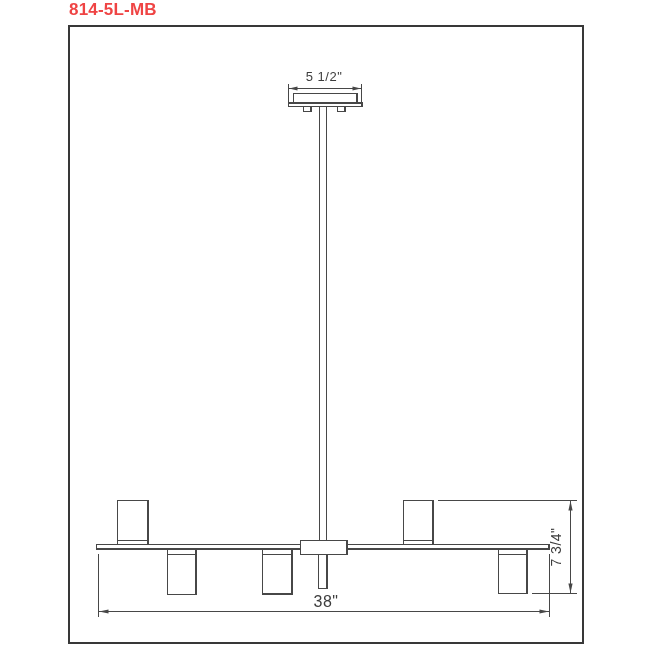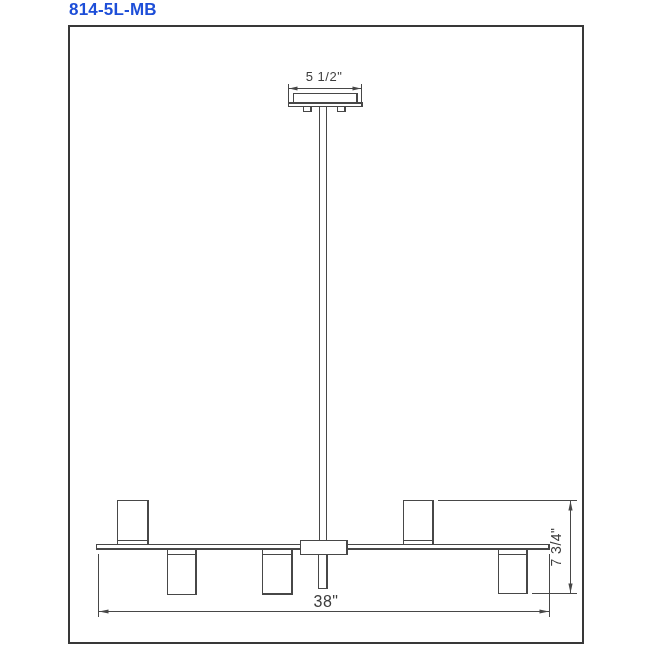--- a/index.html
+++ b/index.html
@@ -1,18 +1,18 @@
 <!DOCTYPE html>
 <html><head>
 <meta charset="utf-8">
 <style>
   html,body{margin:0;padding:0;background:#ffffff;}
   body{width:650px;height:650px;font-family:"Liberation Sans",sans-serif;}
   .stage{position:relative;width:650px;height:650px;background:#ffffff;overflow:hidden;}
-  .title{position:absolute;left:69px;top:0px;font-size:17px;font-weight:bold;color:#1d4ed8;letter-spacing:.2px;}
+  .title{position:absolute;left:69px;top:0px;font-size:17px;font-weight:bold;color:#ef4444;letter-spacing:.2px;}
   svg{position:absolute;left:0;top:0;}
   .ln{stroke:#474747;stroke-width:1;fill:none;}
   .shape{stroke:#474747;stroke-width:1.2;fill:#ffffff;}
   .frame{stroke:#383838;stroke-width:2;fill:none;}
   .arrow{fill:#474747;stroke:none;}
   .dim-text{fill:#3d3d3d;font-family:"Liberation Sans",sans-serif;letter-spacing:.5px;}
 </style>
 </head>
 <body>
 

